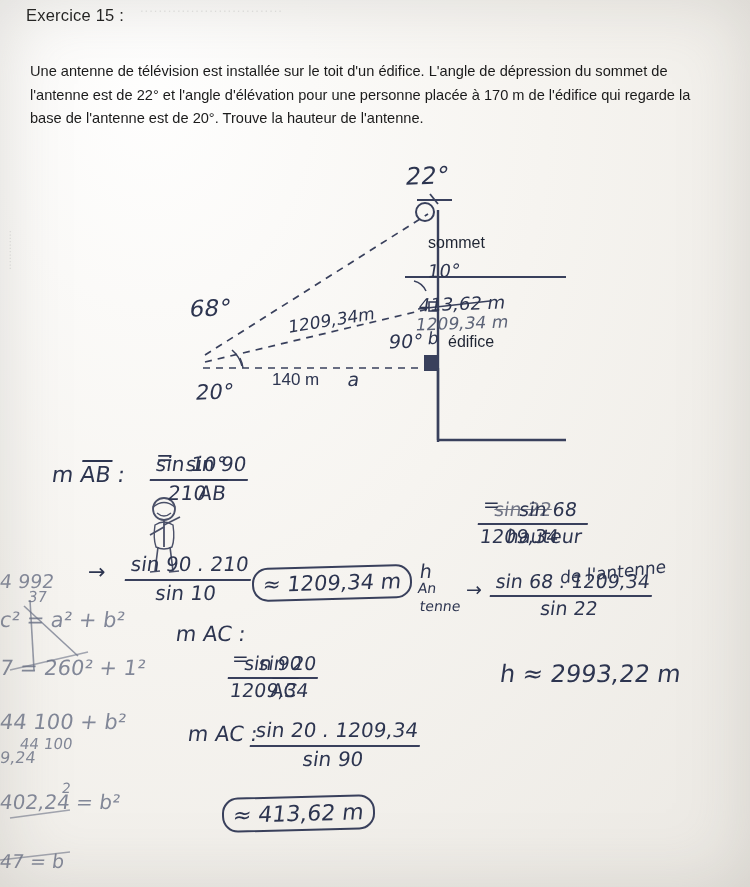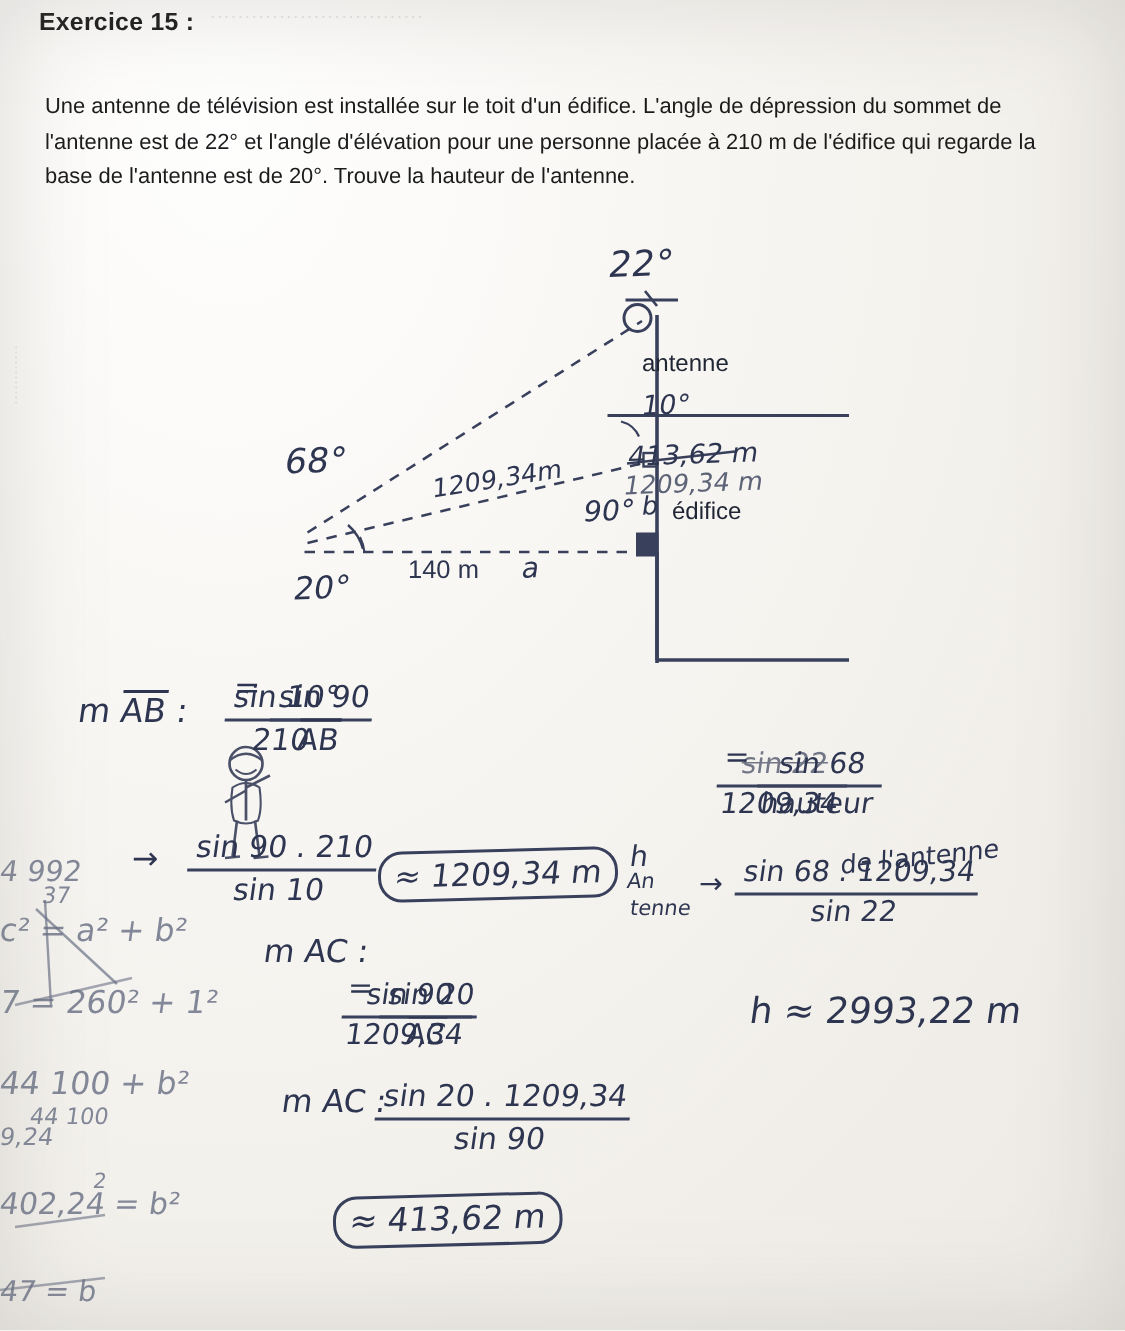--- a/index.html
+++ b/index.html
@@ -52,21 +52,21 @@
   
   .printed {
     position: absolute;
     color: #1b1b1b;
     font-family: "Liberation Sans", sans-serif;
   }
   #ex-title {
     left: 26px;
     top: 6px;
     font-size: 16.5px;
-    font-weight: bold;
+    font-weight: normal;
     letter-spacing: 0.2px;
   }
   #statement {
     left: 30px;
     top: 60px;
     width: 690px;
     font-size: 14.6px;
     line-height: 1.62;
   }
 
@@ -137,21 +137,21 @@
 </style>
 </head>
 <body>
 
 <div id="page">
   <div id="paper-tint"></div>
   <div id="ghost-text">...............................</div>
   <div id="ghost-left">............</div>
 
   <div class="printed" id="ex-title">Exercice 15 :</div>
-  <div class="printed" id="statement">Une antenne de télévision est installée sur le toit d'un édifice. L'angle de dépression du sommet de l'antenne est de 22° et l'angle d'élévation pour une personne placée à 210 m de l'édifice qui regarde la base de l'antenne est de 20°. Trouve la hauteur de l'antenne.</div>
+  <div class="printed" id="statement">Une antenne de télévision est installée sur le toit d'un édifice. L'angle de dépression du sommet de l'antenne est de 22° et l'angle d'élévation pour une personne placée à 170 m de l'édifice qui regarde la base de l'antenne est de 20°. Trouve la hauteur de l'antenne.</div>
 
   <div id="diagram">
     <svg width="750" height="320" viewBox="0 0 750 320">
 
       <path d="M438 60 L438 290" stroke="#39405c" stroke-width="2.4" fill="none"></path>
       <path d="M438 290 L566 290" stroke="#39405c" stroke-width="2.4" fill="none"></path>
 
       <circle cx="425" cy="62" r="9" stroke="#39405c" stroke-width="2" fill="none"></circle>
       <path d="M417 50 L452 50" stroke="#39405c" stroke-width="2" fill="none"></path>
       <path d="M430 44 L438 54" stroke="#39405c" stroke-width="1.8" fill="none"></path>
@@ -187,21 +187,21 @@
       <path d="M24 32 L10 40" stroke="#4a5068" stroke-width="1.7" fill="none"></path>
       <path d="M15 30 q9 -6 18 0 q2 14 -1 22 q-8 4 -16 0 q-3 -9 -1 -22z" stroke="#4a5068" stroke-width="1.4" fill="none"></path>
       <path d="M18 52 L15 76" stroke="#4a5068" stroke-width="1.7" fill="none"></path>
       <path d="M30 52 L33 76" stroke="#4a5068" stroke-width="1.7" fill="none"></path>
       <path d="M10 77 L20 76" stroke="#4a5068" stroke-width="1.7" fill="none"></path>
       <path d="M29 77 L39 76" stroke="#4a5068" stroke-width="1.7" fill="none"></path>
     </svg>
 
     
     <div class="hw" style="left:406px; top:12px; font-size:24px;"><span class="sk2">22°</span></div>
-    <div class="hw" style="left:428px; top:84px; font-size:16px; font-family:'Liberation Sans', sans-serif; color:#1f2533;">antenne</div>
+    <div class="hw" style="left:428px; top:84px; font-size:16px; font-family:'Liberation Sans', sans-serif; color:#1f2533;">sommet</div>
     <div class="hw" style="left:428px; top:110px; font-size:18px;"><span class="sk2">10°</span></div>
     <div class="hw" style="left:419px; top:143px; font-size:18px;"><span class="sk2">413,62 m</span></div>
     <div class="hw faint" style="left:416px; top:163px; font-size:17px; text-decoration:line-through;"><span class="sk2">1209,34 m</span></div>
     <div class="hw" style="left:428px; top:178px; font-size:17px;"><span class="sk2">b</span></div>
     <div class="hw" style="left:448px; top:183px; font-size:16px; font-family:'Liberation Sans', sans-serif; color:#1f2533;">édifice</div>
     <div class="hw" style="left:389px; top:180px; font-size:19px;"><span class="sk2">90°</span></div>
     <div class="hw" style="left:190px; top:145px; font-size:23px;"><span class="sk2">68°</span></div>
     <div class="hw" style="left:196px; top:230px; font-size:21px;"><span class="sk2">20°</span></div>
     <div class="hw" style="left:288px; top:160px; font-size:17px; transform:rotate(-7deg);"><span class="sk2">1209,34m</span></div>
     <div class="hw" style="left:272px; top:220px; font-size:17px; font-family:'Liberation Sans', sans-serif;">140 m</div>

